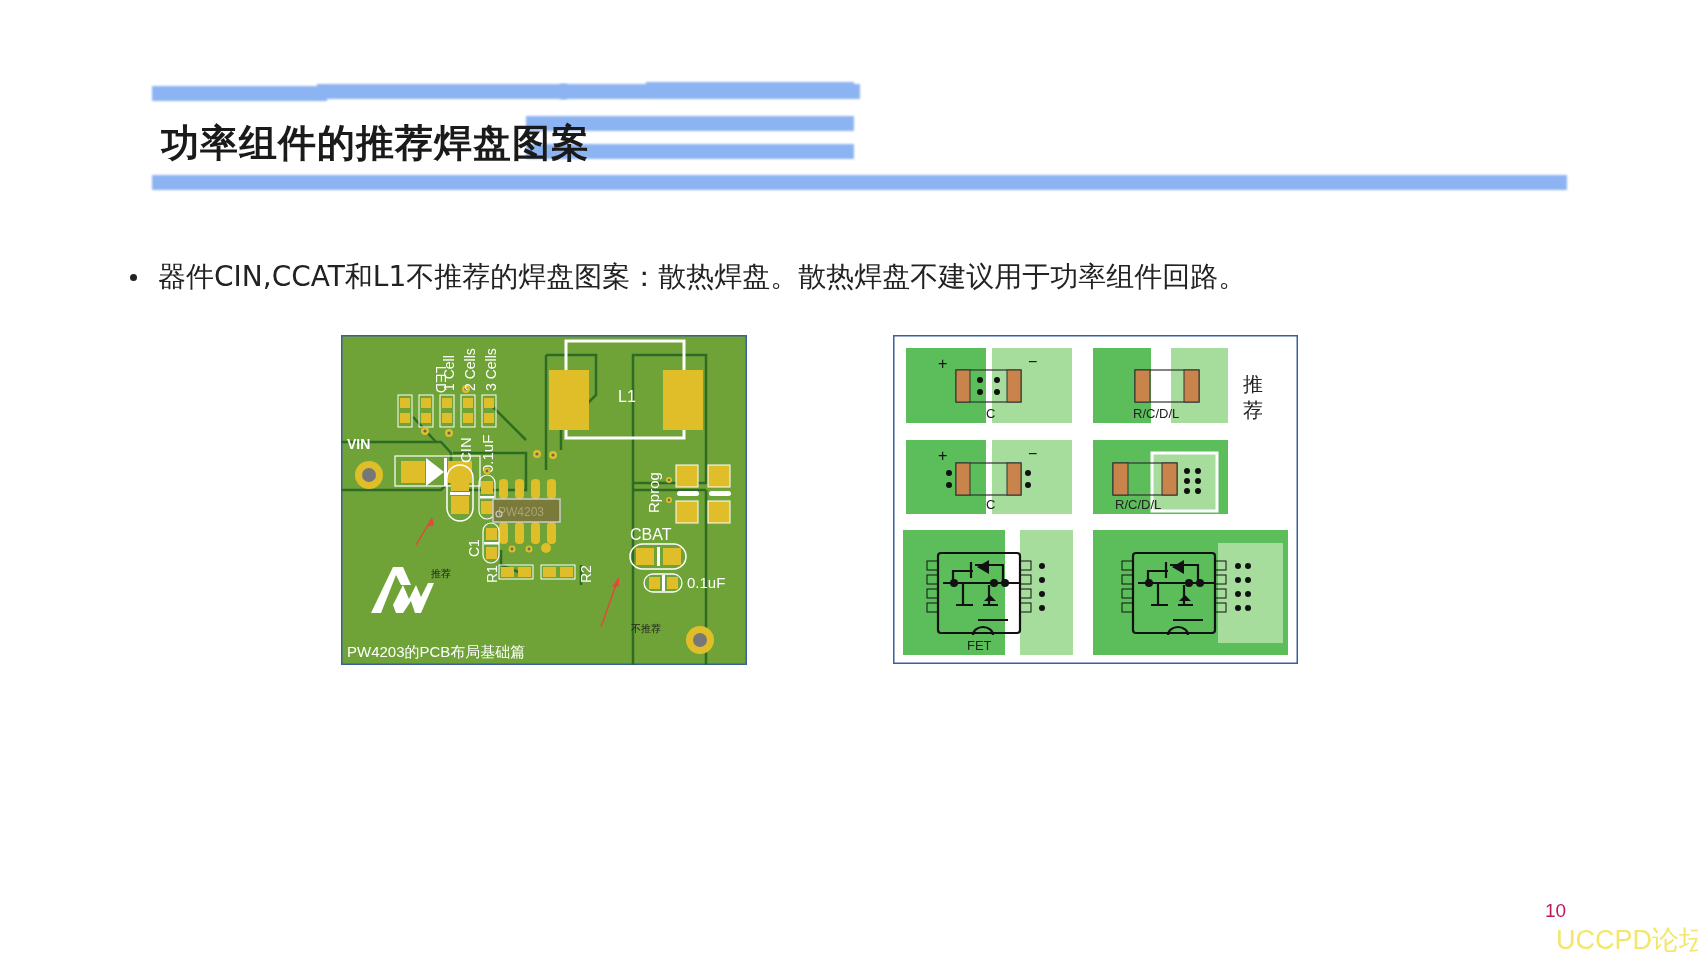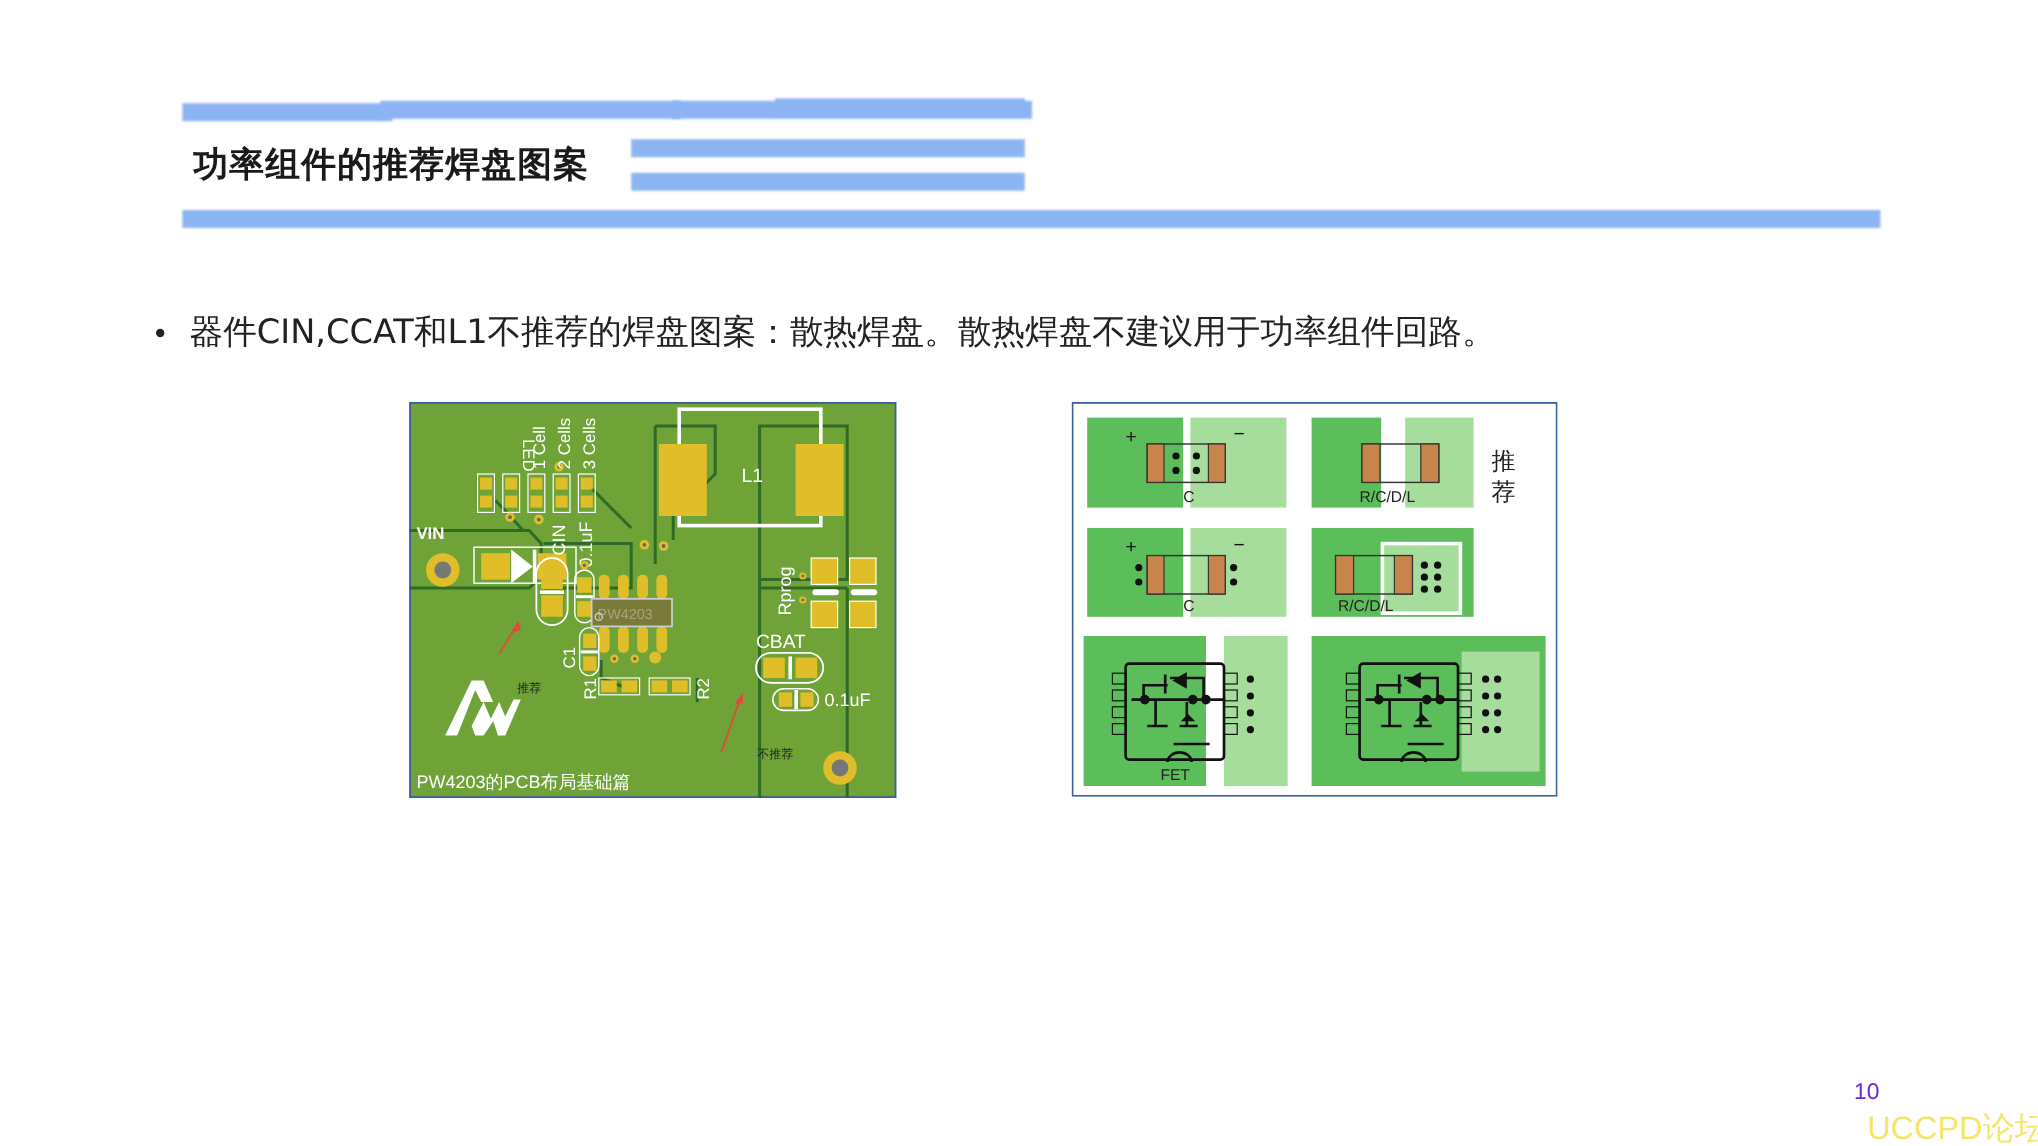--- a/index.html
+++ b/index.html
@@ -1,22 +1,22 @@
 <!DOCTYPE html>
 <html><head>
   <meta charset="utf-8">
   <style>
     html, body { margin: 0; padding: 0; background: #ffffff; }
     body { width: 1698px; height: 955px; position: relative; overflow: hidden; font-family: "DejaVu Sans", "Liberation Sans", sans-serif; }
     .bar { position: absolute; background: #8db4f2; filter: blur(0.8px); }
-    .title { position: absolute; left: 161px; top: 118px; font-size: 29px; font-weight: bold; color: #1a1a1a; letter-spacing: 1px; white-space: nowrap; font-family: "DejaVu Sans", sans-serif; }
+    .title { position: absolute; left: 161px; top: 118px; font-size: 38px; font-weight: bold; color: #1a1a1a; letter-spacing: 1px; white-space: nowrap; font-family: "DejaVu Sans", sans-serif; }
     .bullet-row { position: absolute; left: 127px; top: 258px; font-size: 28px; color: #222; white-space: nowrap; display: flex; align-items: center; font-family: "DejaVu Sans", sans-serif; }
     .bullet-dot { width: 7px; height: 7px; border-radius: 50%; background: #222; margin-right: 21px; margin-left: 3px; }
     .fig { position: absolute; }
-    .page-num { position: absolute; left: 1545px; top: 900px; font-size: 19px; color: #6d28d9; font-family: "Liberation Sans", sans-serif; }
+    .page-num { position: absolute; left: 1545px; top: 900px; font-size: 19px; color: #be185d; font-family: "Liberation Sans", sans-serif; }
     .watermark { position: absolute; left: 1556px; top: 922px; font-size: 27px; color: #f3e66a; white-space: nowrap; font-family: "Liberation Sans", sans-serif; }
     svg text { font-family: "Liberation Sans", sans-serif; }
   </style>
 </head>
 <body>
 
 <div class="bar" style="left:152px; top:86px; width:175px; height:15px;"></div>
 <div class="bar" style="left:317px; top:84px; width:250px; height:15px;"></div>
 <div class="bar" style="left:560px; top:84px; width:300px; height:15px;"></div>
 <div class="bar" style="left:646px; top:82px; width:208px; height:15px;"></div>

